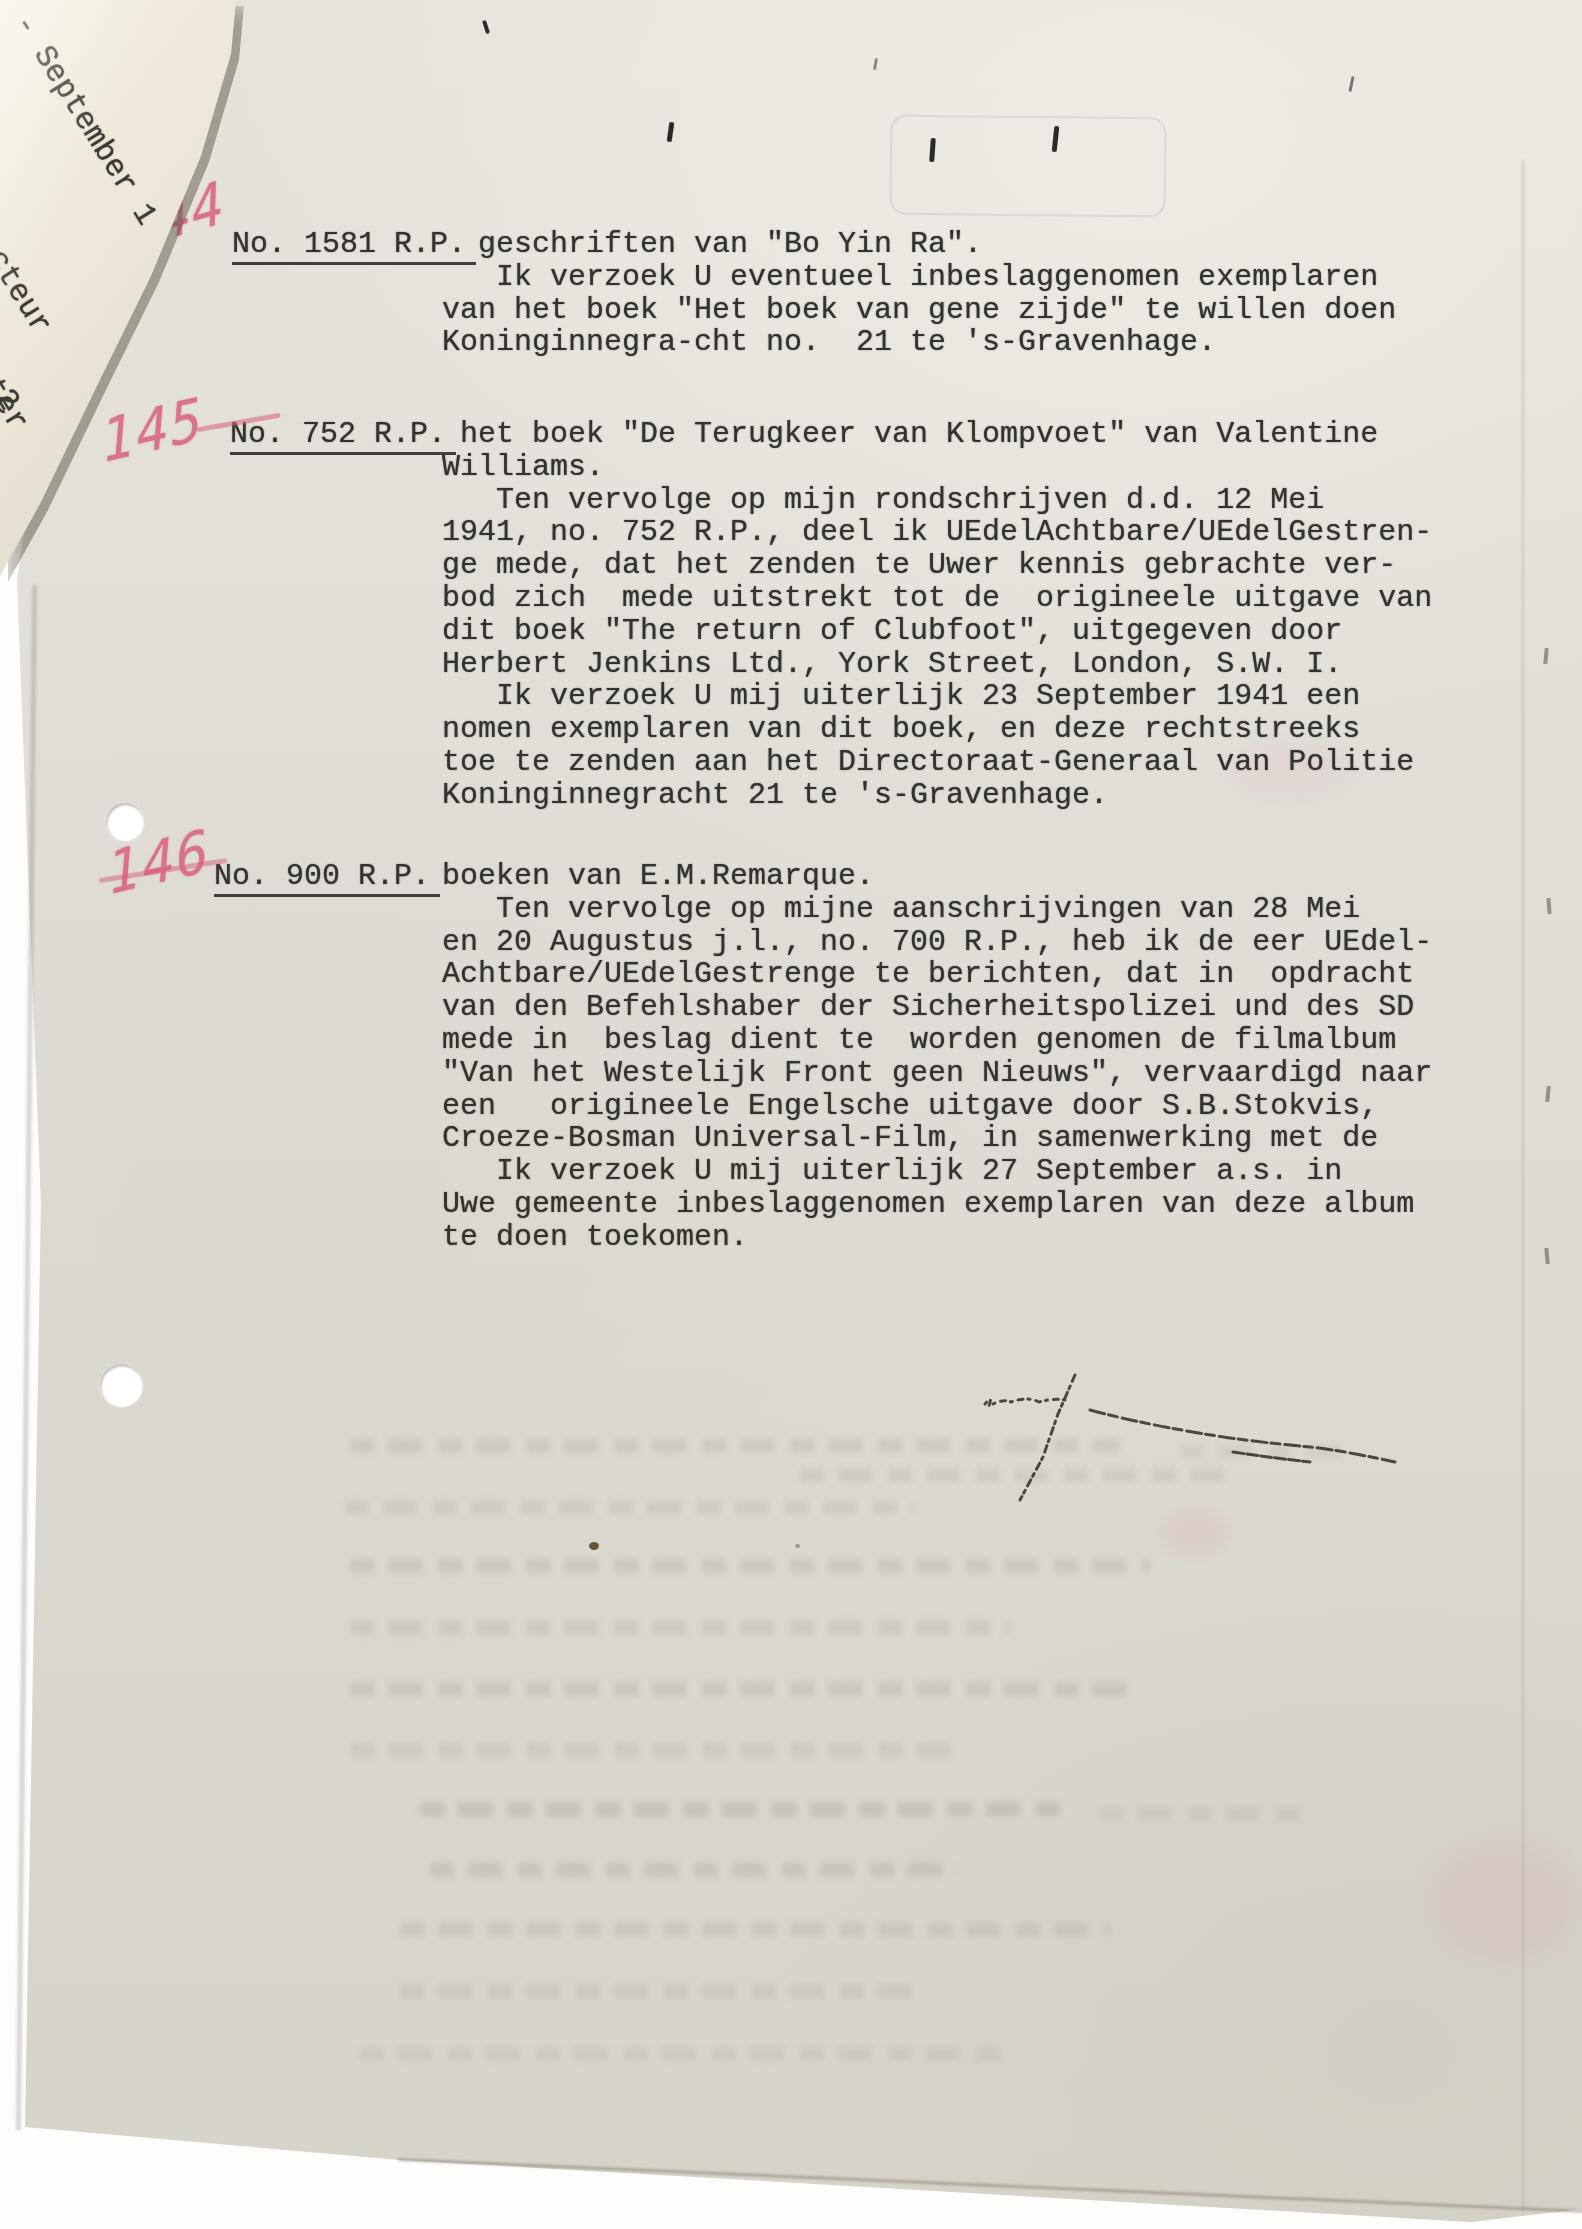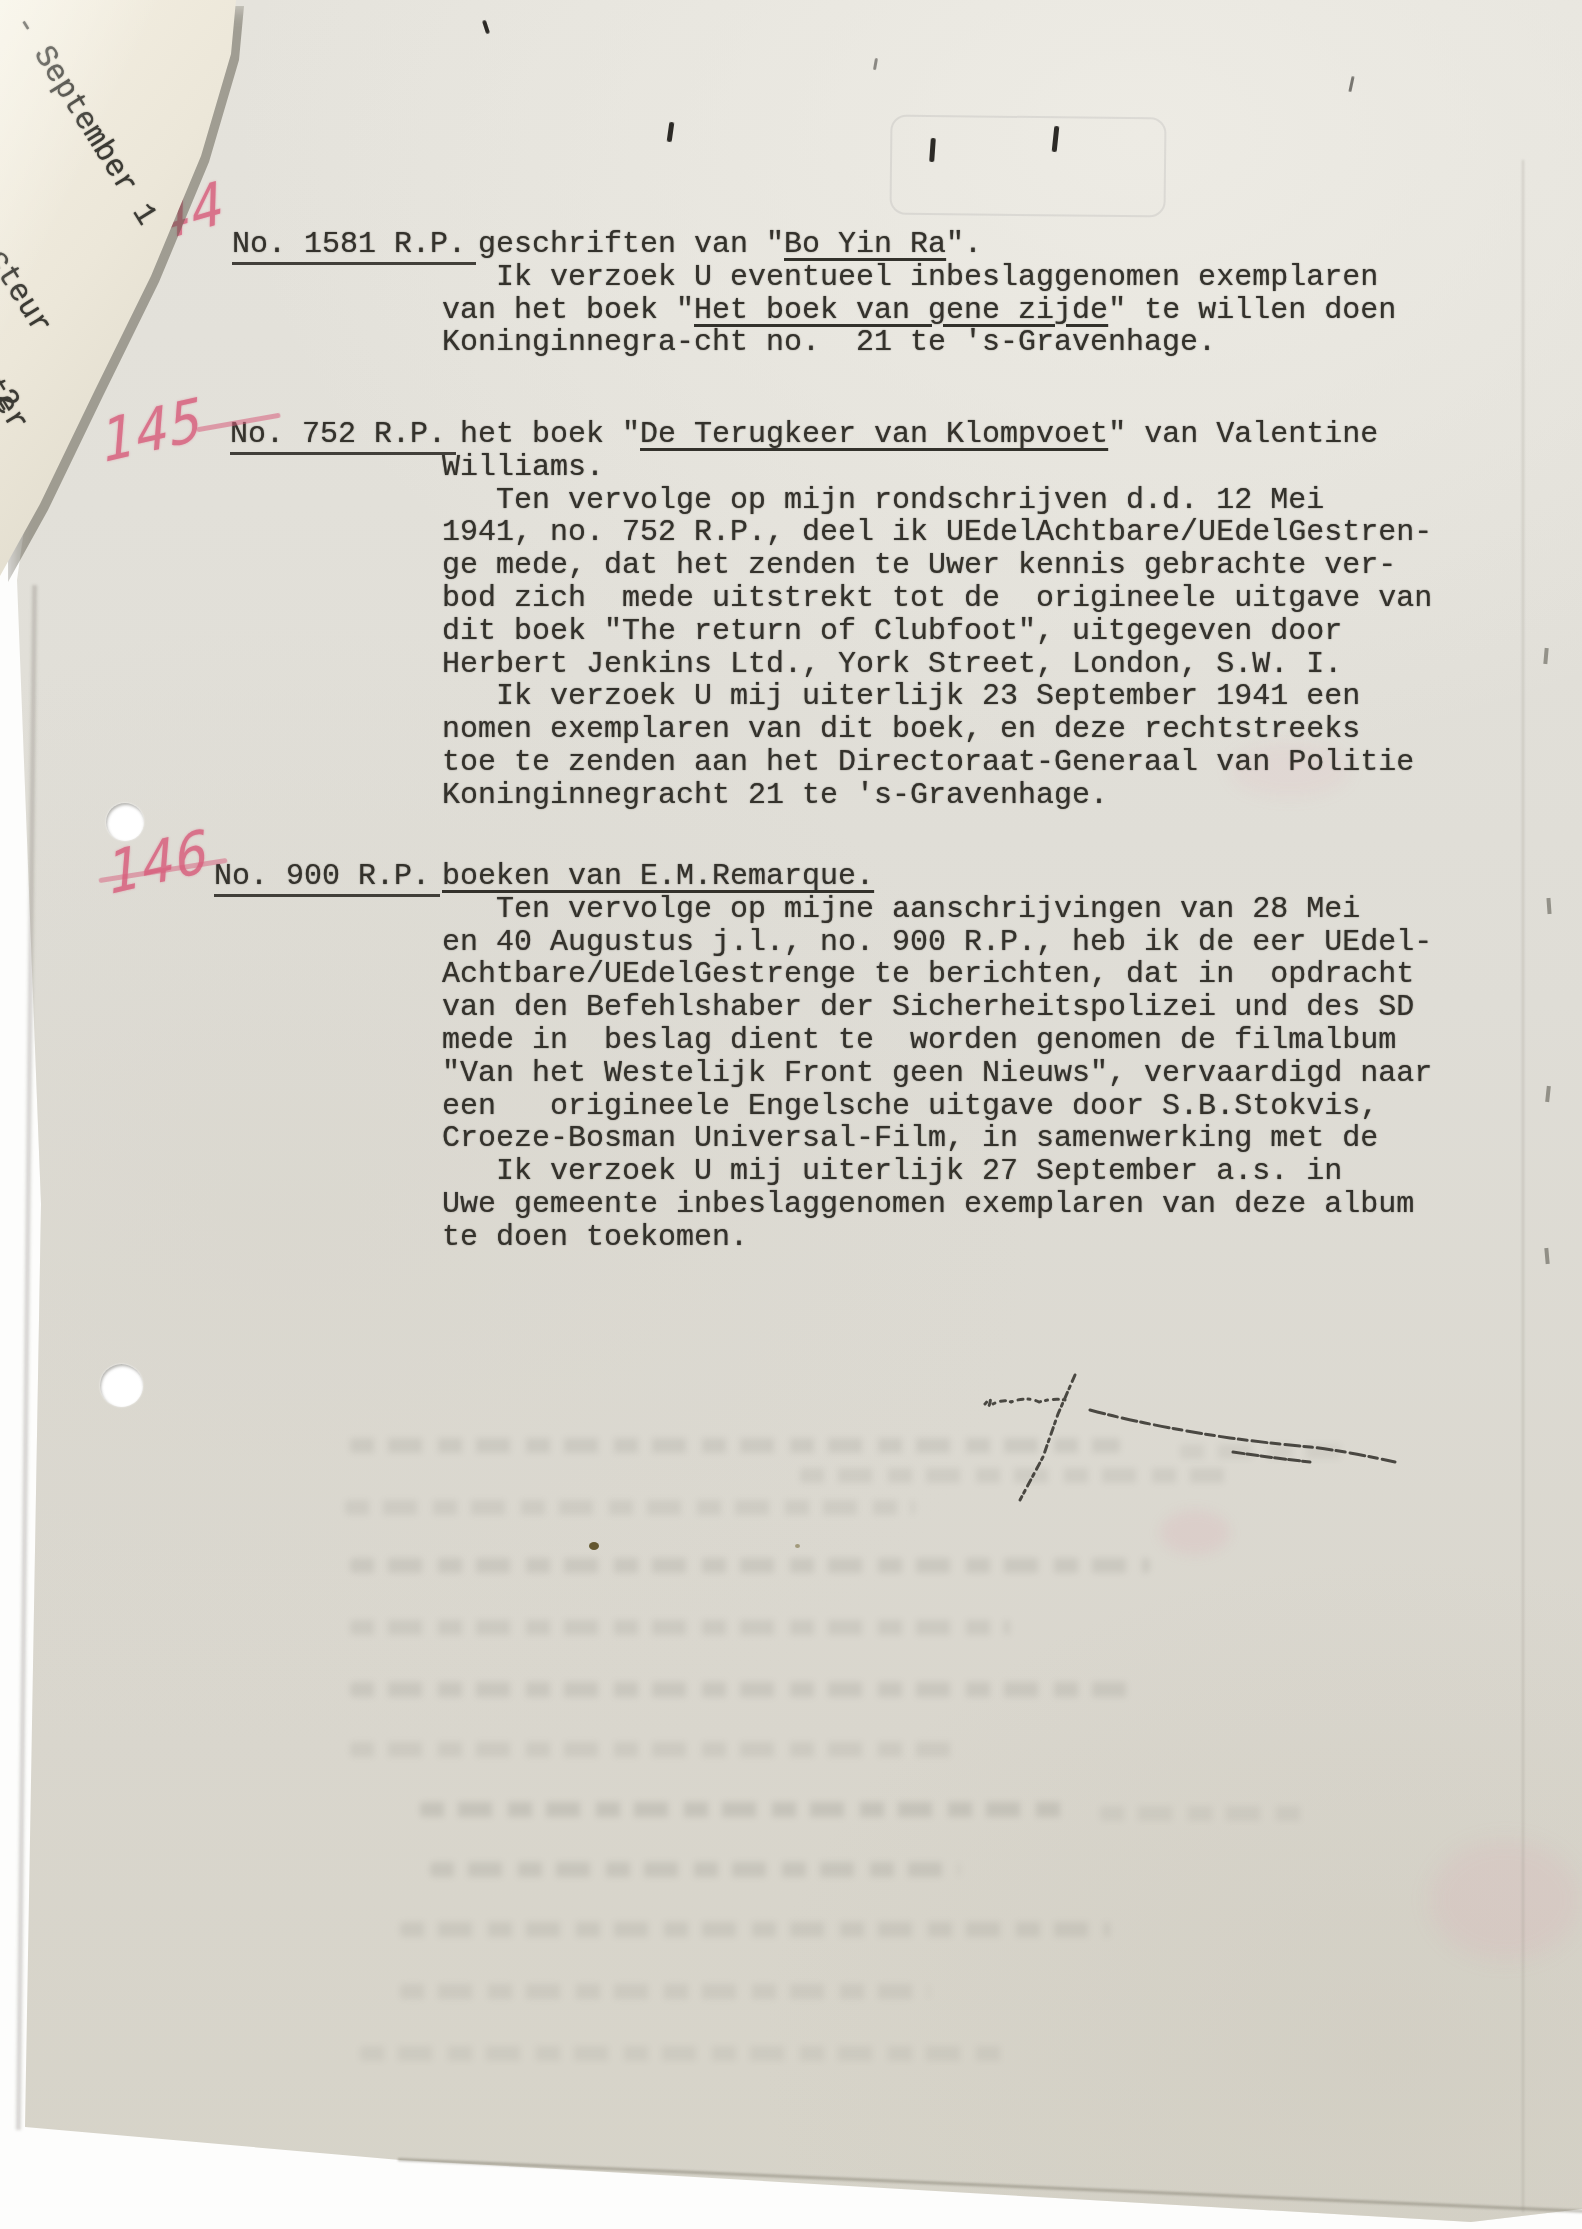--- a/index.html
+++ b/index.html
@@ -15,21 +15,21 @@
     clip-path:polygon(119px 0px,1582px 0px,1582px 2209px,1471px 2222px,400px 2160px,25px 2127px,41px 1204px,17px 580px,79px 134px);
   }
   
   .edge{position:absolute;pointer-events:none;}
   
   .section{position:absolute;left:442px;width:1120px;font-size:30px;line-height:32.8px;
            color:#34322c;text-shadow:0 0 1.3px rgba(52,50,44,.8);}
   .section .ref{position:absolute;top:0;white-space:pre;border-bottom:3px solid rgba(48,46,40,.9);
                 padding:0 10px 1px 0;}
   .tl{white-space:pre;}
-  .tl .u{text-decoration:underline;text-decoration-thickness:3px;text-underline-offset:6px;
+  .tl .u{text-decoration-thickness:3px;text-underline-offset:6px;
          text-decoration-color:rgba(45,43,38,.85);}
   #closing{position:absolute;left:818px;top:1300px;font-size:31px;line-height:33px;white-space:pre;
            color:#34322c;text-shadow:0 0 1.3px rgba(52,50,44,.8);}
   
   #fold-shadow{position:absolute;left:8px;top:6px;width:265px;height:600px;
     background:rgba(92,87,74,.5);filter:blur(11px);
     clip-path:polygon(0 0,236px 0,231px 54px,201px 156px,151px 276px,95px 390px,40px 504px,0 576px);}
   #fold{position:absolute;left:0;top:0;width:265px;height:600px;
     background:linear-gradient(128deg,#f4efe2 0%,#ece7d9 40%,#e0dbcc 75%,#d2cdbe 100%);
     clip-path:polygon(0 0,236px 0,231px 54px,201px 156px,151px 276px,95px 390px,40px 504px,0 576px);}
@@ -117,21 +117,21 @@
         <div class="tl"><span>nomen exemplaren van dit boek, en deze rechtstreeks</span></div>
         <div class="tl"><span>toe te zenden aan het Directoraat-Generaal van Politie</span></div>
         <div class="tl"><span>Koninginnegracht 21 te 's-Gravenhage.</span></div>
       </div>
   </div>
   <div class="section" style="top:860px">
     <span class="ref" style="left:-228px">No. 900 R.P.</span>
     <div class="body">
         <div class="tl"><span class="u">boeken van E.M.Remarque.</span></div>
         <div class="tl"><span>   Ten vervolge op mijne aanschrijvingen van 28 Mei</span></div>
-        <div class="tl"><span>en 40 Augustus j.l., no. 900 R.P., heb ik de eer UEdel-</span></div>
+        <div class="tl"><span>en 20 Augustus j.l., no. 700 R.P., heb ik de eer UEdel-</span></div>
         <div class="tl"><span>Achtbare/UEdelGestrenge te berichten, dat in  opdracht</span></div>
         <div class="tl"><span>van den Befehlshaber der Sicherheitspolizei und des SD</span></div>
         <div class="tl"><span>mede in  beslag dient te  worden genomen de filmalbum</span></div>
         <div class="tl"><span>"Van het Westelijk Front geen Nieuws", vervaardigd naar</span></div>
         <div class="tl"><span>een   origineele Engelsche uitgave door S.B.Stokvis,</span></div>
         <div class="tl"><span>Croeze-Bosman Universal-Film, in samenwerking met de</span></div>
         <div class="tl"><span>   Ik verzoek U mij uiterlijk 27 September a.s. in</span></div>
         <div class="tl"><span>Uwe gemeente inbeslaggenomen exemplaren van deze album</span></div>
         <div class="tl"><span>te doen toekomen.</span></div>
       </div>

